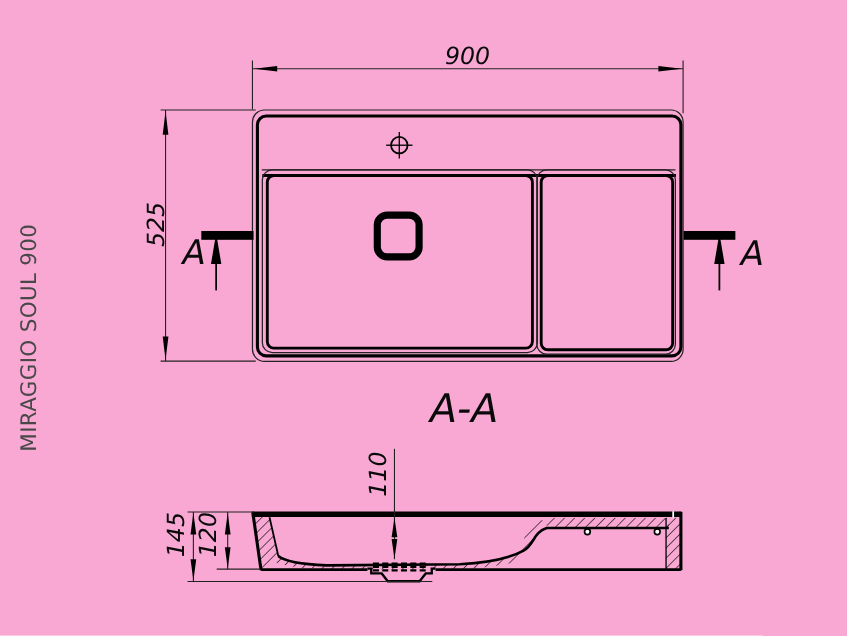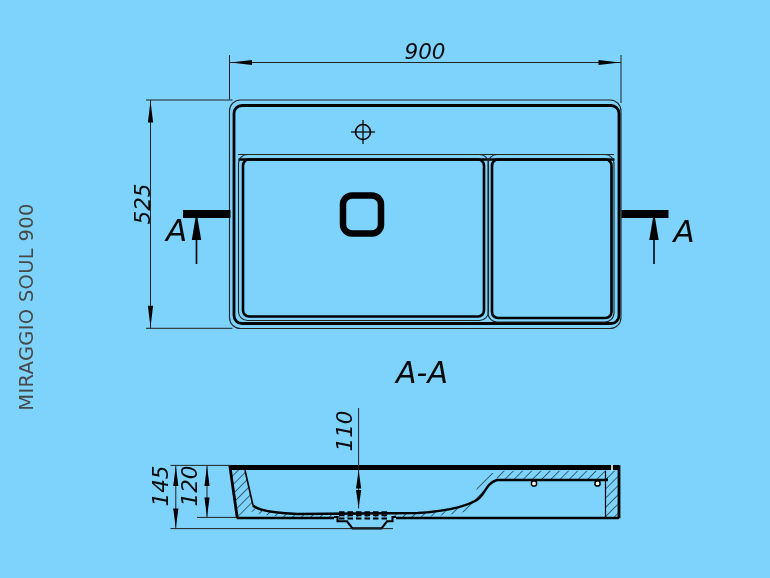--- a/index.html
+++ b/index.html
@@ -1,27 +1,27 @@
 <!DOCTYPE html>
 <html><head>
 <meta charset="utf-8">
 <style>
   html,body{margin:0;padding:0;background:#fff;}
   .stage{
-    position:relative;width:770px;height:578px;background:#7dd3fc;
+    position:relative;width:770px;height:578px;background:#f9a8d4;
     font-family:"DejaVu Sans","Liberation Sans",sans-serif;overflow:hidden;
   }
   svg{position:absolute;left:0;top:0;}
   .lbl{
     position:absolute;display:flex;align-items:center;justify-content:center;
     font-style:italic;color:#0a0a0a;white-space:nowrap;line-height:1;
   }
   .dim{font-size:21.5px;}
   .rot{transform:rotate(-90deg);}
-  .seclbl{font-size:30px;}
+  .seclbl{font-size:36px;}
   .cutA{font-size:31px;}
   .vtitle{
     position:absolute;display:flex;align-items:center;justify-content:center;
     font-style:normal;font-size:19.5px;color:#484848;letter-spacing:.3px;
     transform:rotate(-90deg);white-space:nowrap;line-height:1;
   }
 </style>
 </head>
 <body>
 

